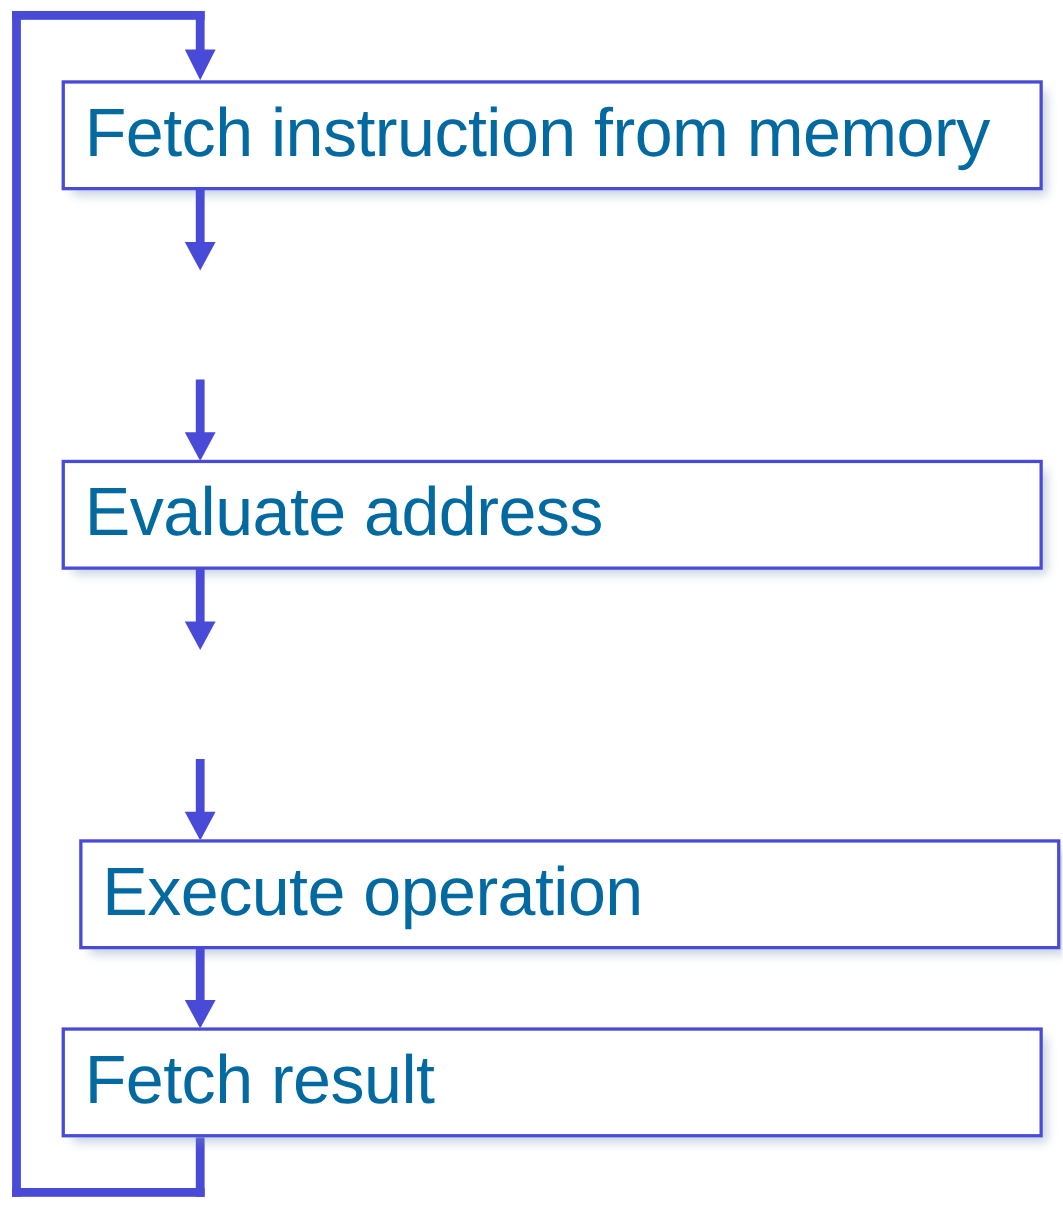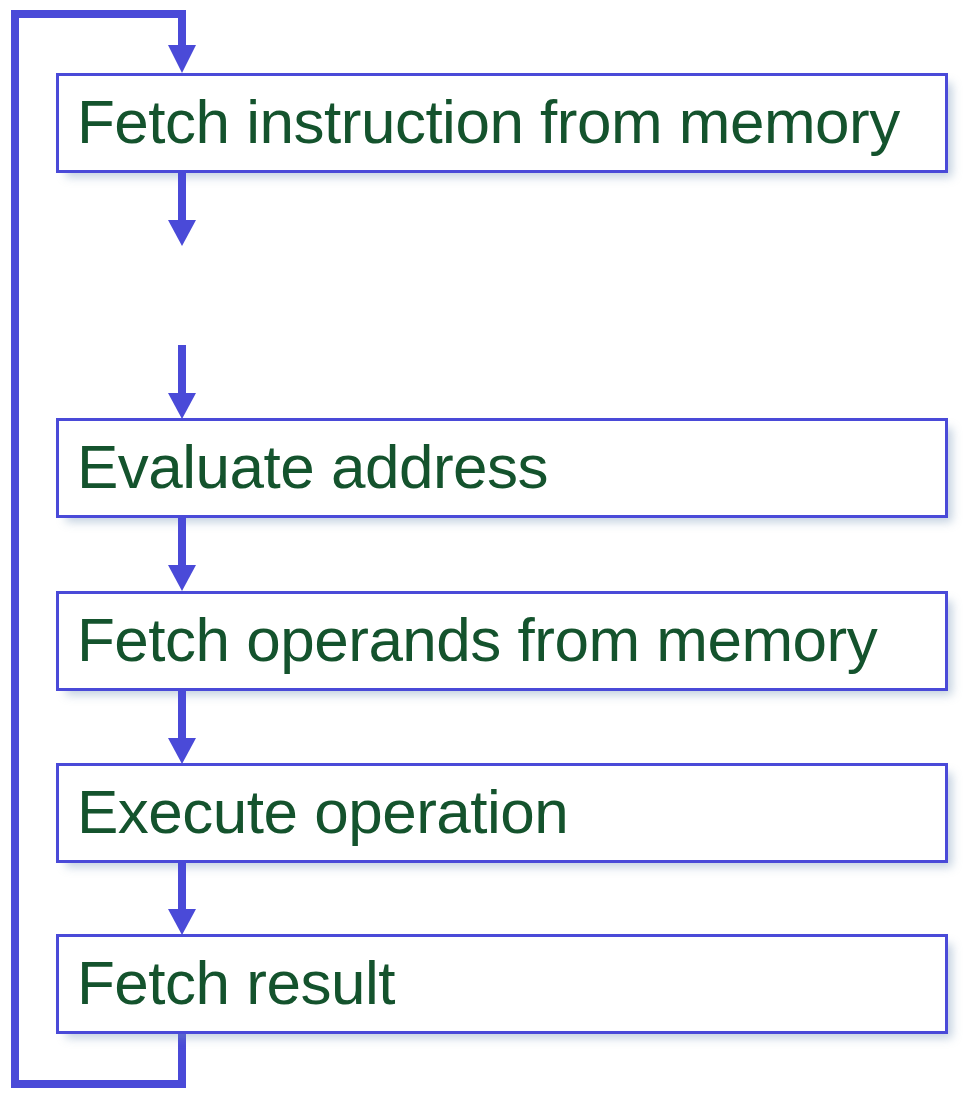--- a/index.html
+++ b/index.html
@@ -32,30 +32,30 @@
   }
   .step-label {
     position: absolute;
     left: 18px;
     top: 50%;
     transform: translateY(-52%);
     font-family: "Liberation Sans", sans-serif;
     font-size: 62px;
     line-height: 62px;
     font-weight: 400;
-    color: #14532d;
+    color: #0369a1;
     white-space: nowrap;
     letter-spacing: -0.5px;
   }
 
   .b1 { top: 73px; }
   .b2 { top: 246px; }
   .b3 { top: 418px; }
   .b4 { top: 591px; }
-  .b5 { top: 763px; }
+  .b5 { top: 763px; margin-left: 16px; }
   .b6 { top: 934px; }
 
   
   .connector {
     position: absolute;
     left: 168px;
     width: 28px;
     height: 74px;
   }
   .connector .shaft {
@@ -139,23 +139,20 @@
 
   <div class="step-box b3">
     <span class="step-label">Evaluate address</span>
   </div>
 
   <div class="connector c3">
     <div class="shaft"></div>
     <div class="head"></div>
   </div>
 
-  <div class="step-box b4">
-    <span class="step-label">Fetch operands from memory</span>
-  </div>
 
   <div class="connector c4">
     <div class="shaft"></div>
     <div class="head"></div>
   </div>
 
   <div class="step-box b5">
     <span class="step-label">Execute operation</span>
   </div>
 

